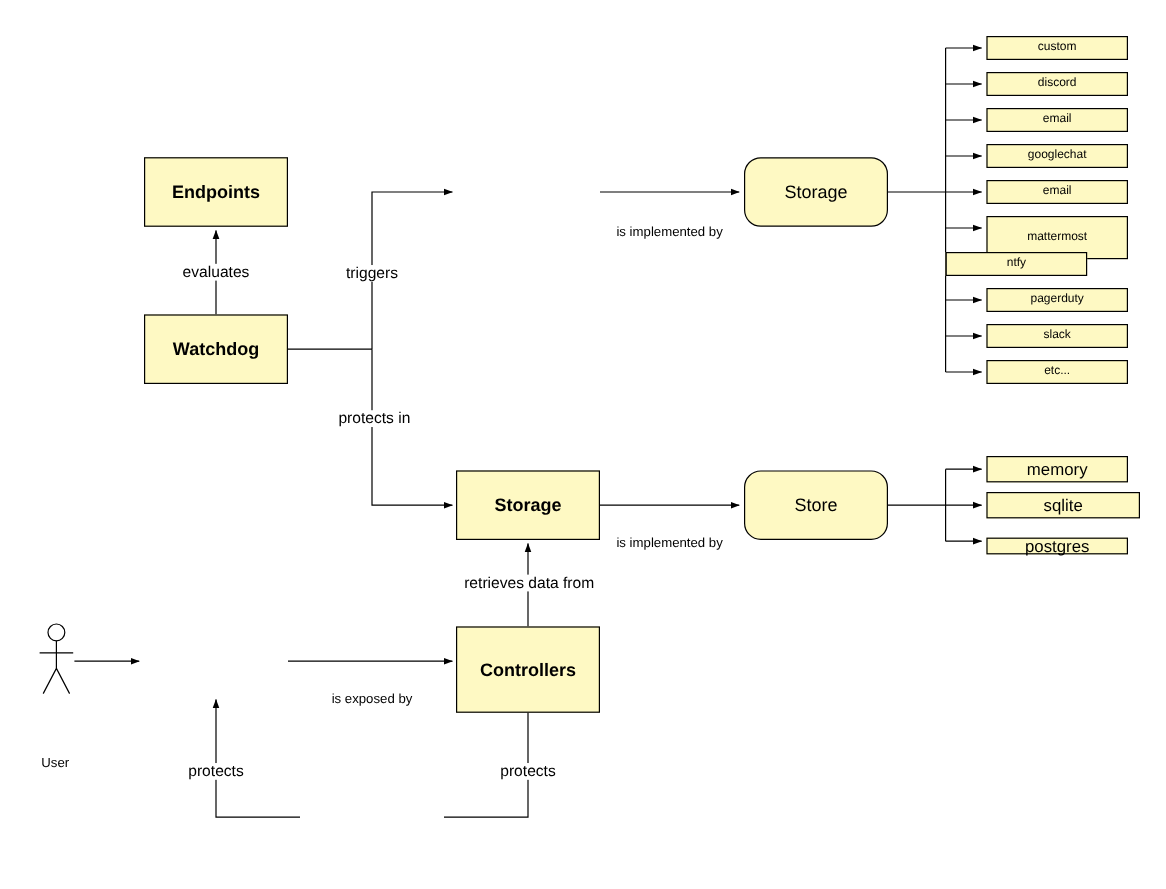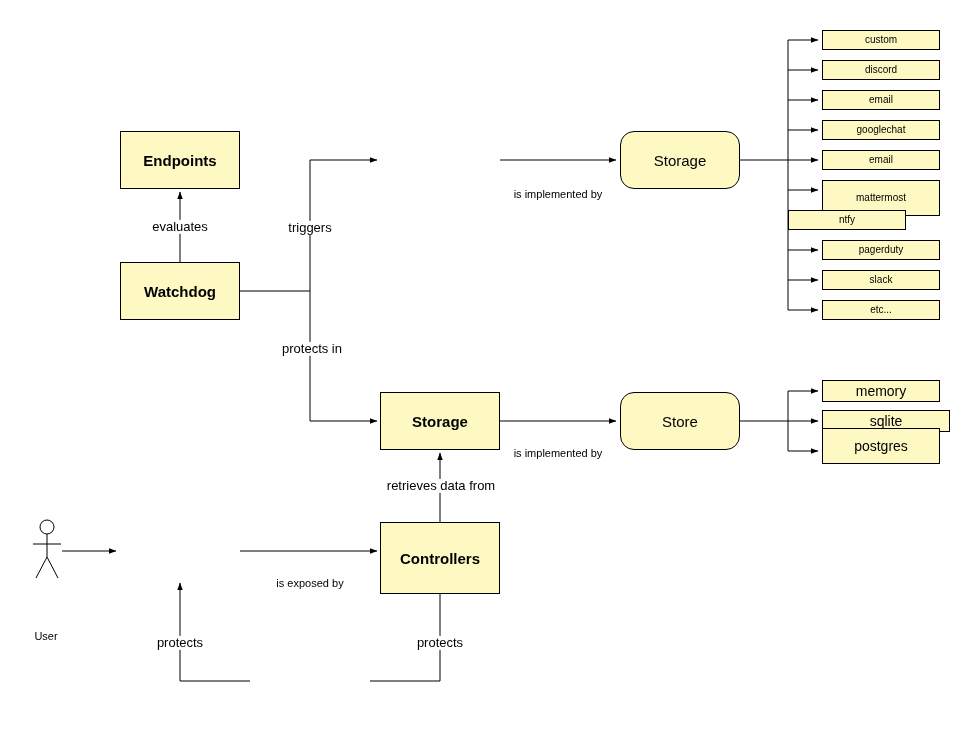--- a/index.html
+++ b/index.html
@@ -75,21 +75,21 @@
   <div class="node small" style="left:822px;top:120px;width:118px;height:20px">googlechat</div>
   <div class="node small" style="left:822px;top:150px;width:118px;height:20px">email</div>
   <div class="node small" style="left:822px;top:180px;width:118px;height:36px">mattermost</div>
   <div class="node small" style="left:788px;top:210px;width:118px;height:20px">ntfy</div>
   <div class="node small" style="left:822px;top:240px;width:118px;height:20px">pagerduty</div>
   <div class="node small" style="left:822px;top:270px;width:118px;height:20px">slack</div>
   <div class="node small" style="left:822px;top:300px;width:118px;height:20px">etc...</div>
 
   <div class="node medium" style="left:822px;top:380px;width:118px;height:22px">memory</div>
   <div class="node medium" style="left:822px;top:410px;width:128px;height:22px">sqlite</div>
-  <div class="node medium" style="left:822px;top:428px;width:118px;height:36px">postgres</div>
+  <div class="node medium" style="left:822px;top:448px;width:118px;height:14px">postgres</div>
 
   <div class="elabel" style="left:180px;top:227px">evaluates</div>
   <div class="elabel" style="left:310px;top:228px">triggers</div>
   <div class="elabel" style="left:312px;top:349px">protects in</div>
   <div class="elabel sm" style="left:558px;top:152px">is implemented by</div>
   <div class="elabel sm" style="left:558px;top:411px">is implemented by</div>
   <div class="elabel" style="left:441px;top:486px">retrieves data from</div>
   <div class="elabel sm" style="left:310px;top:541px">is exposed by</div>
   <div class="elabel" style="left:180px;top:643px">protects</div>
   <div class="elabel" style="left:440px;top:643px">protects</div>

